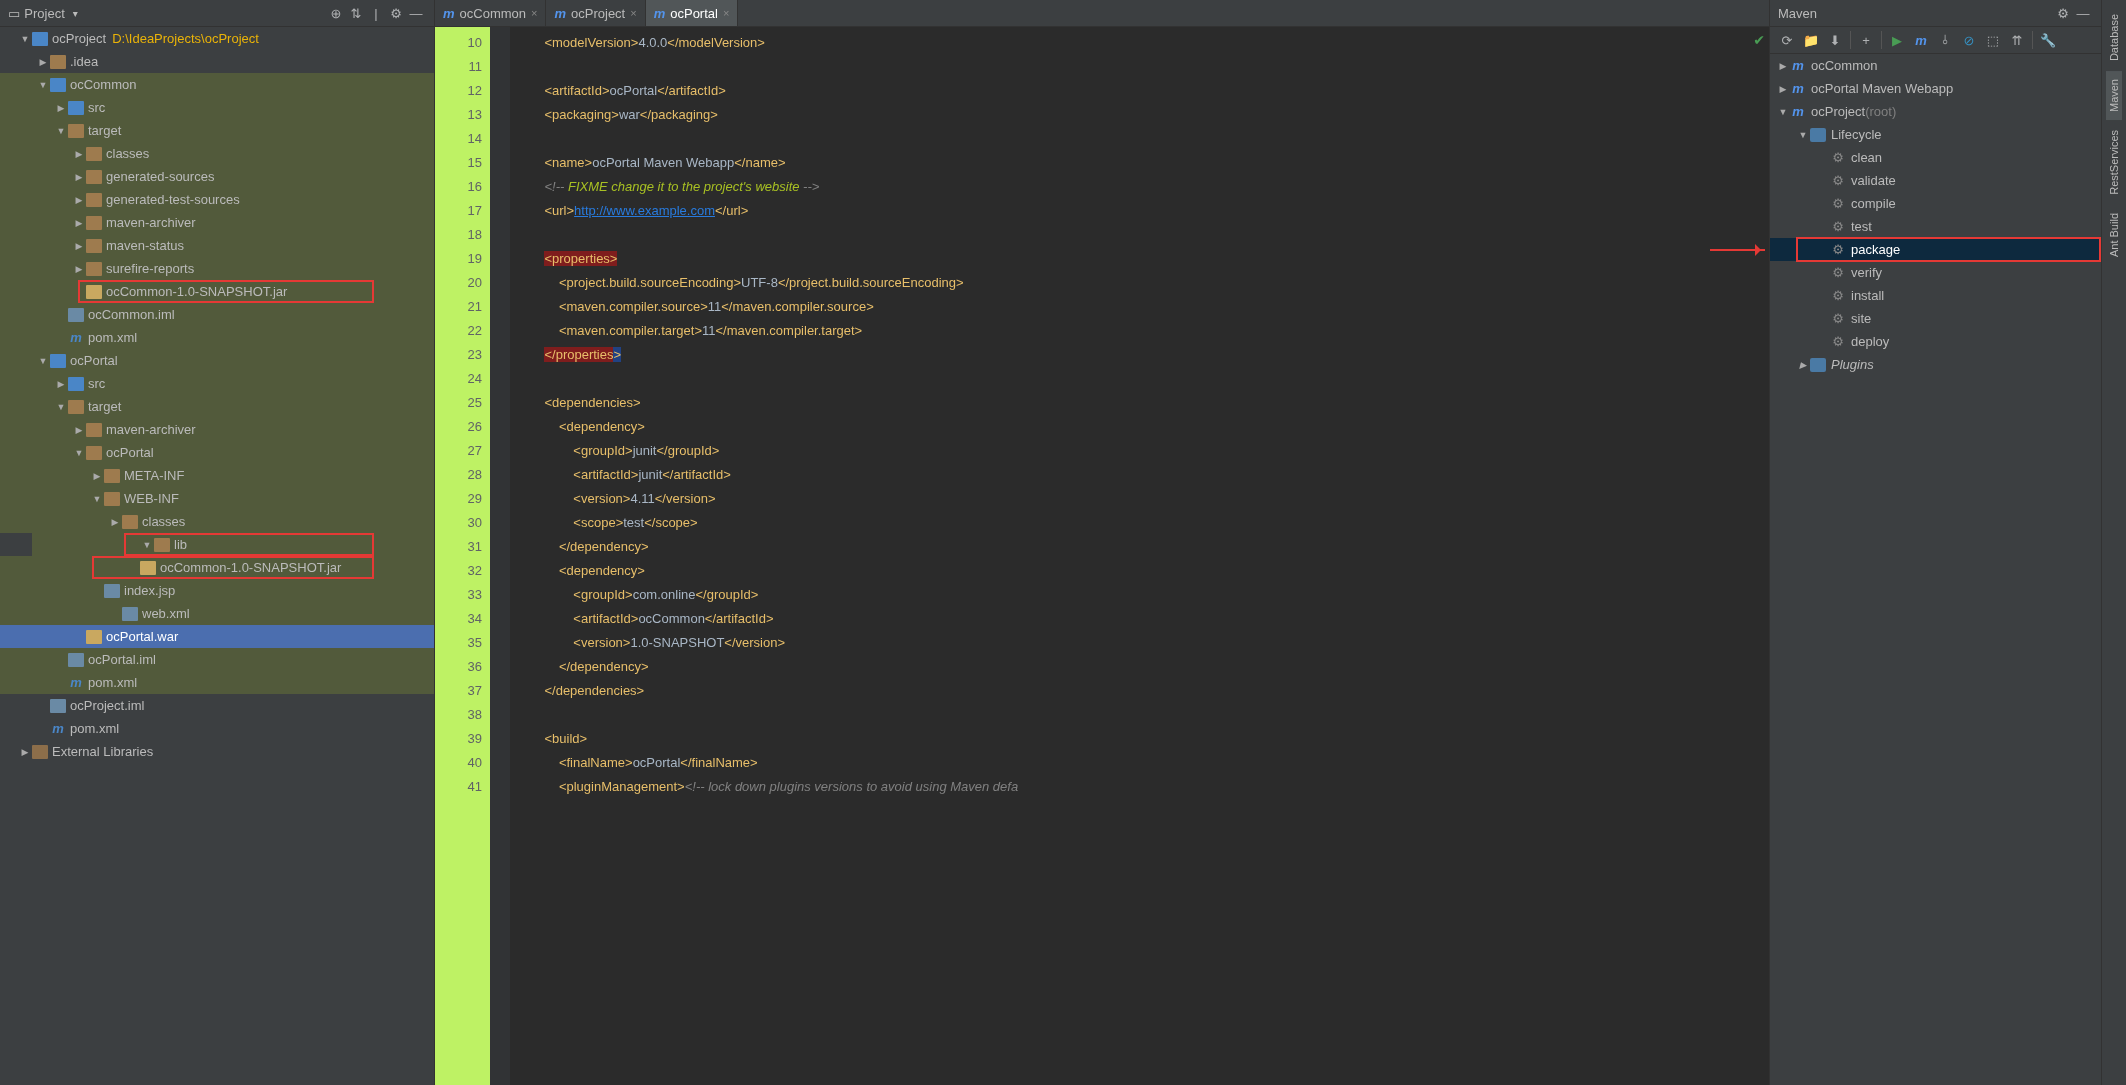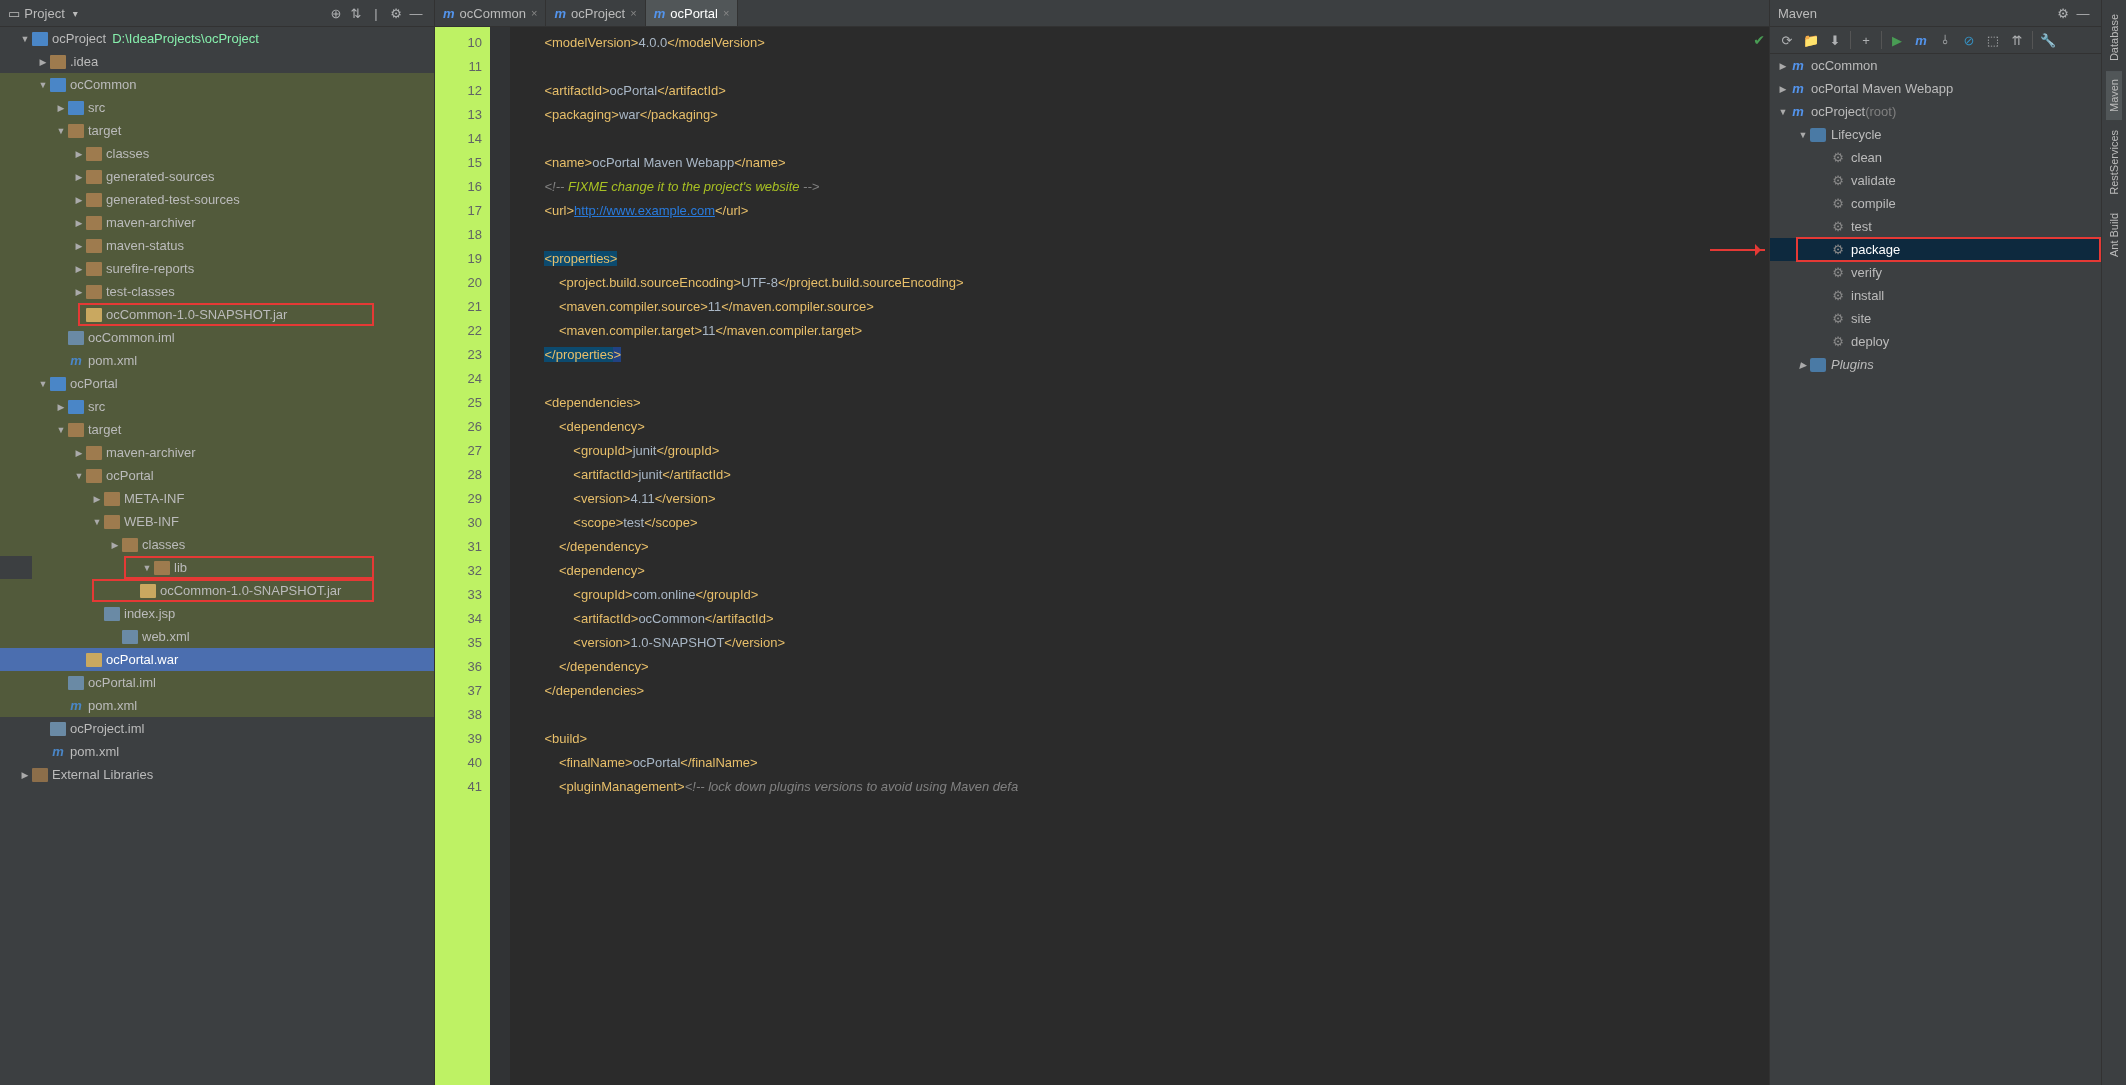--- a/index.html
+++ b/index.html
@@ -25,41 +25,41 @@
 .arrow.none::before { content:""; }
 .ticon { width:16px; height:14px; display:inline-block; margin-right:4px; }
 .ticon.folder { background:#9e7b4e; border-radius:1px; }
 .ticon.folder-blue { background:#4a86c7; border-radius:1px; }
 .ticon.module { background:#4a86c7; border-radius:1px; position:relative; }
 .ticon.jar { background:#c9a860; border-radius:1px; }
 .ticon.file { background:#6a8aa5; border-radius:1px; }
 .ticon.m { color:#4a86c7; font-weight:bold; font-style:italic; background:none; text-align:center; line-height:14px; }
 .ticon.lib { background:#8c6e4a; border-radius:1px; }
 .tree-label { color:inherit; }
-.tree-path { color:#86efac; margin-left:6px; }
+.tree-path { color:#eab308; margin-left:6px; }
 
 
 #editor-area { flex:1; display:flex; flex-direction:column; background:#2b2b2b; min-width:0; }
 #editor-tabs { height:27px; background:#3c3f41; display:flex; border-bottom:1px solid #323232; }
 .etab { padding:0 8px; display:flex; align-items:center; gap:5px; border-right:1px solid #323232; cursor:pointer; color:#bbb; }
 .etab.active { background:#515658; color:#fff; }
 .etab .m-ico { color:#5394ec; font-weight:bold; font-style:italic; }
 .etab .close { color:#888; font-size:11px; }
 #editor-body { flex:1; display:flex; overflow:hidden; }
 #gutter { width:55px; background:#bef264; color:#606366; text-align:right; padding:4px 8px 0 0; font-family:Consolas,monospace; line-height:24px; font-size:13px; }
 #gword { width:20px; background:#313335; }
 #code { flex:1; padding:4px 0 0 20px; font-family:Consolas,monospace; line-height:24px; font-size:14px; white-space:pre; overflow:hidden; }
 .t  { color:#e8bf6a; }   
 .tn { color:#e8bf6a; }
 .tx { color:#a9b7c6; }   
 .cm { color:#808080; font-style:italic; }
 .cm2{ color:#a8c023; font-style:italic; }
 .ln { color:#287bde; text-decoration:underline; }
 .hlbg { background:#214283; }
-.hlbg2{ background:#0c4a6e; }
+.hlbg2{ background:#7f1d1d; }
 
 
 #maven-panel { width:332px; background:#3c3f41; border-left:1px solid #323232; display:flex; flex-direction:column; }
 #maven-toolbar { height:27px; border-bottom:1px solid #323232; display:flex; align-items:center; padding:0 6px; gap:2px; }
 #maven-toolbar .tbtn { width:22px; height:22px; display:flex; align-items:center; justify-content:center; cursor:pointer; color:#afb1b3; }
 #maven-toolbar .sep { width:1px; height:18px; background:#555; margin:0 2px; }
 #maven-tree { flex:1; }
 .mv-row { height:23px; display:flex; align-items:center; cursor:pointer; padding-left:4px; }
 .mv-row.selected { background:#0d293e; color:#fff; position:relative; }
 .mv-row.hl-red::after { content:""; position:absolute; left:26px; right:0; top:-1px; bottom:-1px; border:2px solid #e53935; pointer-events:none; }
@@ -144,25 +144,20 @@
       </div>
       <div class="tree-row olive" style="padding-left: 72px;">
         <span class="arrow closed"></span>
         <span class="ticon folder"></span>
         <span class="tree-label">maven-status</span>
       </div>
       <div class="tree-row olive" style="padding-left: 72px;">
         <span class="arrow closed"></span>
         <span class="ticon folder"></span>
         <span class="tree-label">surefire-reports</span>
-      </div>
-      <div class="tree-row olive" style="padding-left: 72px;">
-        <span class="arrow closed"></span>
-        <span class="ticon folder"></span>
-        <span class="tree-label">test-classes</span>
       </div>
       <div class="tree-row olive hl-red" style="padding-left: 72px;">
         <span class="arrow none"></span>
         <span class="ticon jar"></span>
         <span class="tree-label">ocCommon-1.0-SNAPSHOT.jar</span>
       </div>
       <div class="tree-row olive" style="padding-left: 54px;">
         <span class="arrow none"></span>
         <span class="ticon file"></span>
         <span class="tree-label">ocCommon.iml</span>

